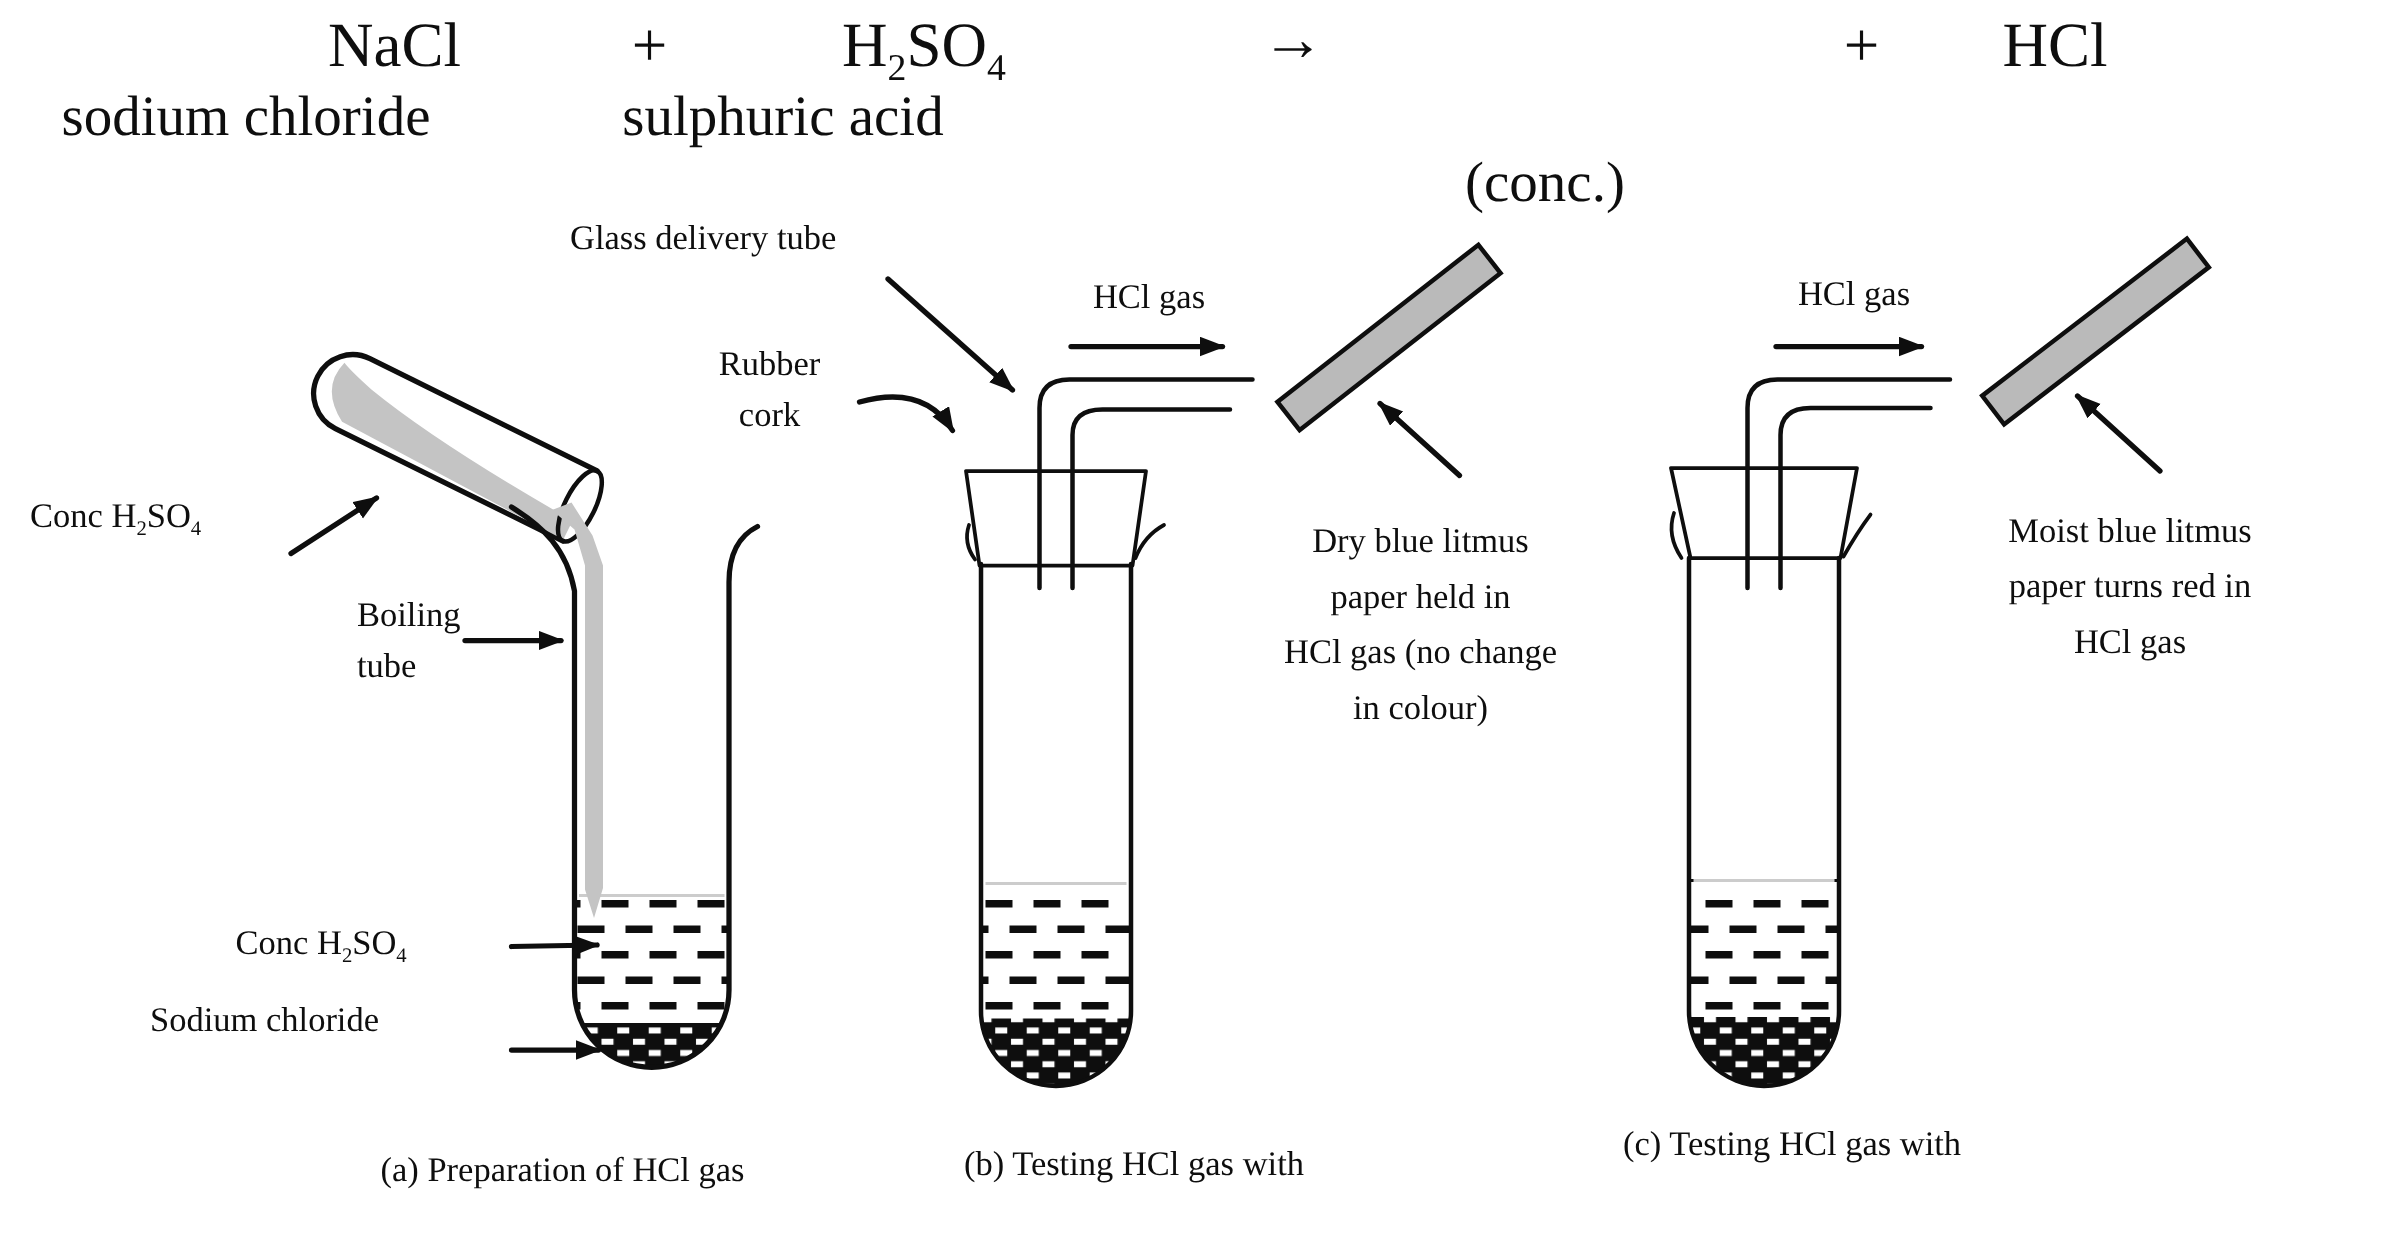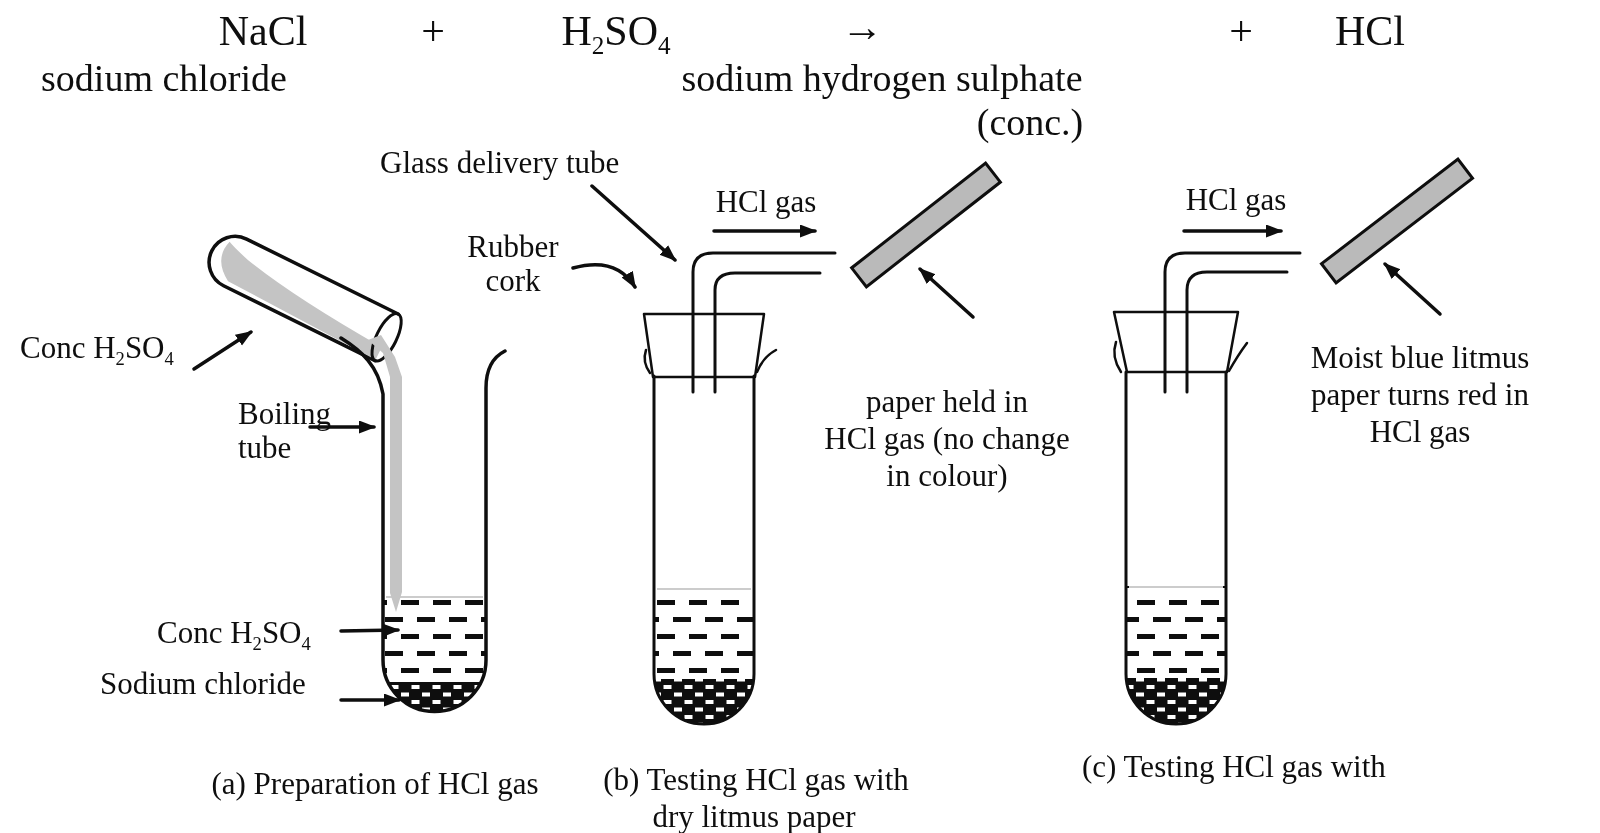--- a/index.html
+++ b/index.html
@@ -1,21 +1,21 @@
 <!DOCTYPE html>
 <html style="--ink: #0e0e0e; --pour-liquid: #c4c4c4; --litmus-paper: #bababa; --liquid-surface: #cccccc;"><head>
 <meta charset="utf-8">
 <style>
   html,body{margin:0;padding:0;background:#fff;}
   .canvas{
     position:relative;width:1600px;height:833px;background:#fff;overflow:hidden;
     font-family:"Liberation Serif","DejaVu Serif",serif;color:var(--ink,#0e0e0e);
   }
   .canvas svg{position:absolute;left:0;top:0;}
-  .lbl{position:absolute;white-space:nowrap;font-size:31px;line-height:1.1;color:var(--ink,#0e0e0e);}
+  .lbl{position:absolute;white-space:nowrap;font-size:23px;line-height:1.1;color:var(--ink,#0e0e0e);}
   .ctr{transform:translateX(-50%);}
   .eq{font-size:42px;}
   .eqlbl{font-size:38px;}
   sub{font-size:60%;line-height:0;}
   .stroke{stroke:var(--ink,#0e0e0e);fill:none;stroke-linecap:round;stroke-linejoin:round;}
   .arrow{stroke:var(--ink,#0e0e0e);fill:none;stroke-width:3.5;stroke-linecap:round;}
   .pour{fill:var(--pour-liquid,#c4c4c4);stroke:none;}
   .litmus{fill:var(--litmus-paper,#bababa);stroke:var(--ink,#0e0e0e);stroke-width:3;}
   .surface{stroke:var(--liquid-surface,#cccccc);stroke-width:2;fill:none;}
 </style>
@@ -121,39 +121,39 @@
   </svg>
 
   <div class="lbl eq ctr" style="left:263px;top:8px">NaCl</div>
   <div class="lbl eq ctr" style="left:433px;top:8px">+</div>
   <div class="lbl eq ctr" style="left:616px;top:8px"><span>H</span><sub>2</sub><span>SO</span><sub>4</sub></div>
   <div class="lbl eq ctr" style="left:862px;top:4px">→</div>
   <div class="lbl eq ctr" style="left:1241px;top:8px">+</div>
   <div class="lbl eq ctr" style="left:1370px;top:8px">HCl</div>
 
   <div class="lbl eqlbl ctr" style="left:164px;top:58px">sodium chloride</div>
-  <div class="lbl eqlbl ctr" style="left:882px;top:58px">sodium hydrogen sulphate</div>
+  <div class="lbl eqlbl ctr" style="left:522px;top:58px">sulphuric acid</div>
   <div class="lbl eqlbl ctr" style="left:1030px;top:102px">(conc.)</div>
 
   <div class="lbl" style="left:20px;top:331px"><span>Conc H</span><sub>2</sub><span>SO</span><sub>4</sub></div>
   <div class="lbl" style="left:238px;top:397px">Boiling</div>
   <div class="lbl" style="left:238px;top:431px">tube</div>
   <div class="lbl" style="left:157px;top:616px"><span>Conc H</span><sub>2</sub><span>SO</span><sub>4</sub></div>
   <div class="lbl" style="left:100px;top:667px">Sodium chloride</div>
   <div class="lbl ctr" style="left:375px;top:767px">(a) Preparation of HCl gas</div>
 
   <div class="lbl" style="left:380px;top:146px">Glass delivery tube</div>
   <div class="lbl ctr" style="left:513px;top:230px">Rubber</div>
   <div class="lbl ctr" style="left:513px;top:264px">cork</div>
   <div class="lbl ctr" style="left:766px;top:185px">HCl gas</div>
+  <div class="lbl ctr" style="left:947px;top:348px">Dry blue litmus</div>
   <div class="lbl ctr" style="left:947px;top:385px">paper held in</div>
   <div class="lbl ctr" style="left:947px;top:422px">HCl gas (no change</div>
   <div class="lbl ctr" style="left:947px;top:459px">in colour)</div>
   <div class="lbl ctr" style="left:756px;top:763px">(b) Testing HCl gas with</div>
-  <div class="lbl ctr" style="left:754px;top:800px">dry litmus paper</div>
 
   <div class="lbl ctr" style="left:1236px;top:183px">HCl gas</div>
   <div class="lbl ctr" style="left:1420px;top:341px">Moist blue litmus</div>
   <div class="lbl ctr" style="left:1420px;top:378px">paper turns red in</div>
   <div class="lbl ctr" style="left:1420px;top:415px">HCl gas</div>
   <div class="lbl" style="left:1082px;top:750px">(c) Testing HCl gas with</div>
 
 </div>
 
 </body></html>

